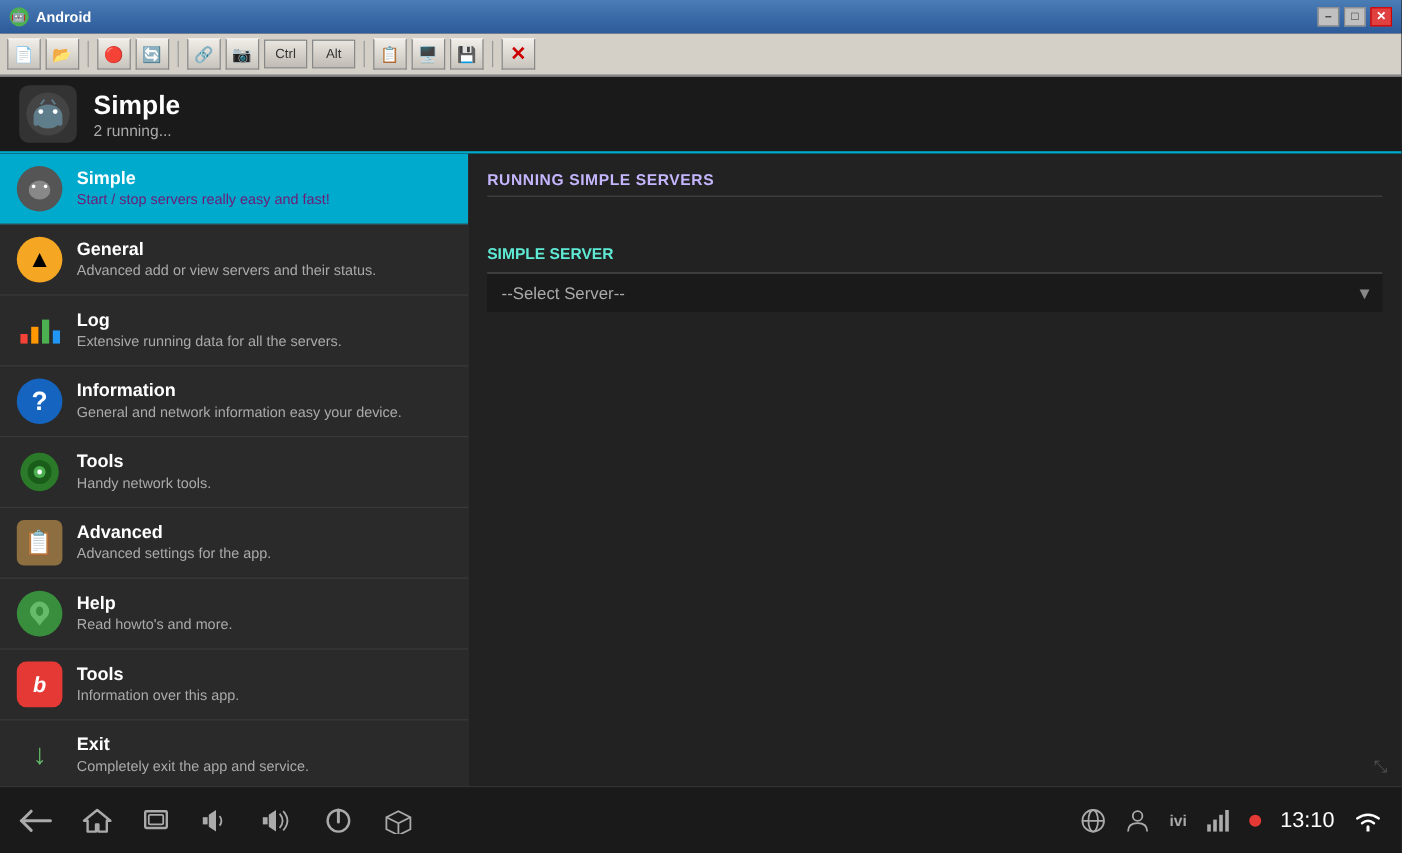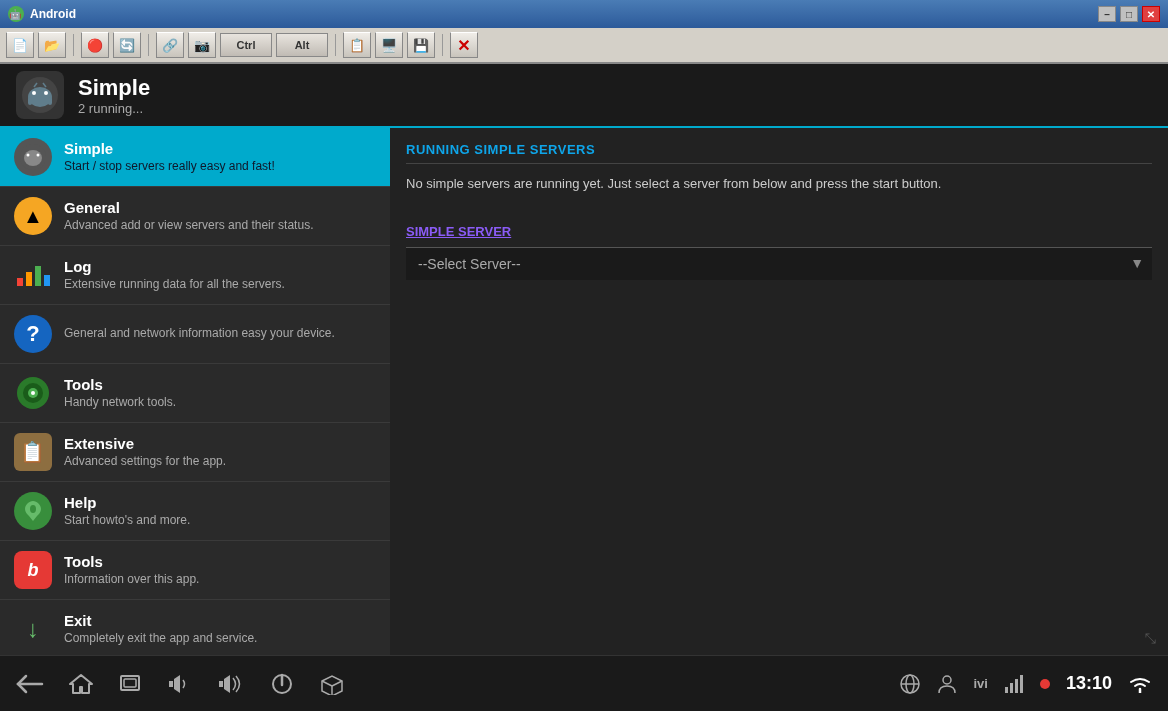--- a/index.html
+++ b/index.html
@@ -86,29 +86,29 @@
       cursor: pointer;
       font-size: 13px;
     }
     .toolbar-sep {
       width: 1px;
       height: 22px;
       background: #999;
       margin: 0 3px;
     }
     .toolbar-label {
-      width: 52px;
+      width: 36px;
       height: 24px;
       background: linear-gradient(to bottom, #e8e4de, #c0bbb4);
       border: 1px solid #888;
       display: flex;
       align-items: center;
       justify-content: center;
       font-size: 11px;
-      font-weight: bold;
+      font-weight: normal;
       color: #333;
       cursor: pointer;
     }
 
     
     .app-header {
       height: 64px;
       background: #1a1a1a;
       display: flex;
       align-items: center;
@@ -178,55 +178,54 @@
       font-size: 15px;
       font-weight: bold;
       line-height: 1.3;
     }
     .sidebar-item-desc {
       color: #aaa;
       font-size: 12px;
       line-height: 1.3;
     }
     .sidebar-item.active .sidebar-item-title { color: white; }
-    .sidebar-item.active .sidebar-item-desc { color: #0f172a; }
+    .sidebar-item.active .sidebar-item-desc { color: #701a75; }
 
     
     .content-area {
       flex: 1;
       background: #222;
       display: flex;
       flex-direction: column;
       padding: 0;
     }
     .content-section {
       padding: 14px 16px 8px 16px;
     }
     .section-title {
-      color: #0ea5e9;
+      color: #c4b5fd;
       font-size: 13px;
       font-weight: bold;
       letter-spacing: 0.5px;
       text-transform: uppercase;
       border-bottom: 1px solid #444;
       padding-bottom: 6px;
       margin-bottom: 10px;
     }
     .section-text {
       color: #ccc;
       font-size: 13px;
       line-height: 1.5;
     }
     .server-label {
-      color: #8b5cf6;
+      color: #5eead4;
       font-size: 13px;
       font-weight: bold;
       margin-bottom: 8px;
       text-transform: uppercase;
-      text-decoration: underline;
     }
     .server-select-container {
       position: relative;
       width: 100%;
     }
     .server-select {
       width: 100%;
       background: #1a1a1a;
       color: #aaa;
       border: none;
@@ -285,21 +284,21 @@
     }
     .nav-right-item {
       color: #aaa;
       font-size: 14px;
       display: flex;
       align-items: center;
     }
     .nav-clock {
       color: white;
       font-size: 18px;
-      font-weight: bold;
+      font-weight: normal;
     }
     .wifi-icon {
       color: white;
       font-size: 18px;
     }
     .status-dot {
       width: 10px;
       height: 10px;
       background: #e53935;
       border-radius: 50%;
@@ -417,20 +416,21 @@
         <div class="sidebar-item-title">Log</div>
         <div class="sidebar-item-desc">Extensive running data for all the servers.</div>
       </div>
     </div>
 
     <div class="sidebar-item">
       <div class="sidebar-icon icon-info" style="width:38px; height:38px; border-radius:50%; background:#1565c0; display:flex; align-items:center; justify-content:center; color:white; font-size:22px; font-weight:bold;">
         ?
       </div>
       <div class="sidebar-item-text">
+        <div class="sidebar-item-title">Information</div>
         <div class="sidebar-item-desc">General and network information easy your device.</div>
       </div>
     </div>
 
     <div class="sidebar-item">
       <div class="sidebar-icon">
         <div style="width:38px; height:38px; border-radius:50%; background:transparent; display:flex; align-items:center; justify-content:center;">
           <svg width="34" height="34" viewBox="0 0 34 34">
             <circle cx="17" cy="17" r="16" fill="#2a7a2a"></circle>
             <circle cx="17" cy="17" r="10" fill="#1a5c1a"></circle>
@@ -449,37 +449,37 @@
       </div>
     </div>
 
     <div class="sidebar-item">
       <div class="sidebar-icon">
         <div style="width:38px; height:38px; border-radius:6px; background:#8d6e40; display:flex; align-items:center; justify-content:center; font-size:20px;">
           📋
         </div>
       </div>
       <div class="sidebar-item-text">
-        <div class="sidebar-item-title">Extensive</div>
+        <div class="sidebar-item-title">Advanced</div>
         <div class="sidebar-item-desc">Advanced settings for the app.</div>
       </div>
     </div>
 
     <div class="sidebar-item">
       <div class="sidebar-icon">
         <div style="width:38px; height:38px; border-radius:50%; background:#388e3c; display:flex; align-items:center; justify-content:center;">
           <svg width="24" height="24" viewBox="0 0 24 24">
             <path d="M12 2C8 2 4 6 4 10c0 3 2 5 4 7l4 5 4-5c2-2 4-4 4-7 0-4-4-8-8-8z" fill="#66bb6a"></path>
             <ellipse cx="12" cy="10" rx="3" ry="4" fill="#388e3c"></ellipse>
           </svg>
         </div>
       </div>
       <div class="sidebar-item-text">
         <div class="sidebar-item-title">Help</div>
-        <div class="sidebar-item-desc">Start howto's and more.</div>
+        <div class="sidebar-item-desc">Read howto's and more.</div>
       </div>
     </div>
 
     <div class="sidebar-item">
       <div class="sidebar-icon">
         <div style="width:38px; height:38px; border-radius:8px; background:#e53935; display:flex; align-items:center; justify-content:center; font-size:18px; font-weight:bold; color:white; font-style:italic;">
           b
         </div>
       </div>
       <div class="sidebar-item-text">
@@ -498,21 +498,20 @@
         <div class="sidebar-item-title">Exit</div>
         <div class="sidebar-item-desc">Completely exit the app and service.</div>
       </div>
     </div>
 
   </div>
 
   <div class="content-area">
     <div class="content-section">
       <div class="section-title">RUNNING SIMPLE SERVERS</div>
-      <div class="section-text">No simple servers are running yet. Just select a server from below and press the start button.</div>
     </div>
     <div class="content-section" style="margin-top:8px;">
       <div class="server-label">SIMPLE SERVER</div>
       <div class="server-select-container">
         <select class="server-select"><option>--Select Server--</option></select>
         <span class="select-arrow">▼</span>
       </div>
     </div>
     <div style="position:relative; flex:1;">
       <div class="expand-icon">⤡</div>

